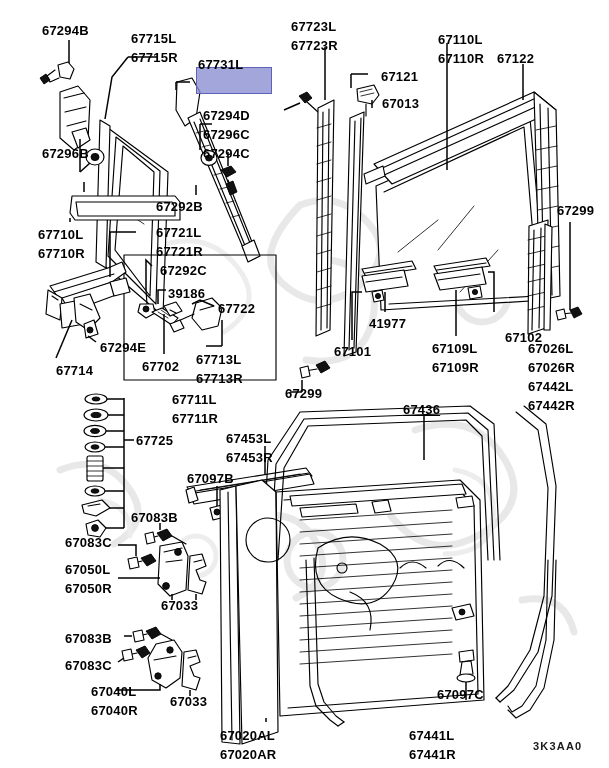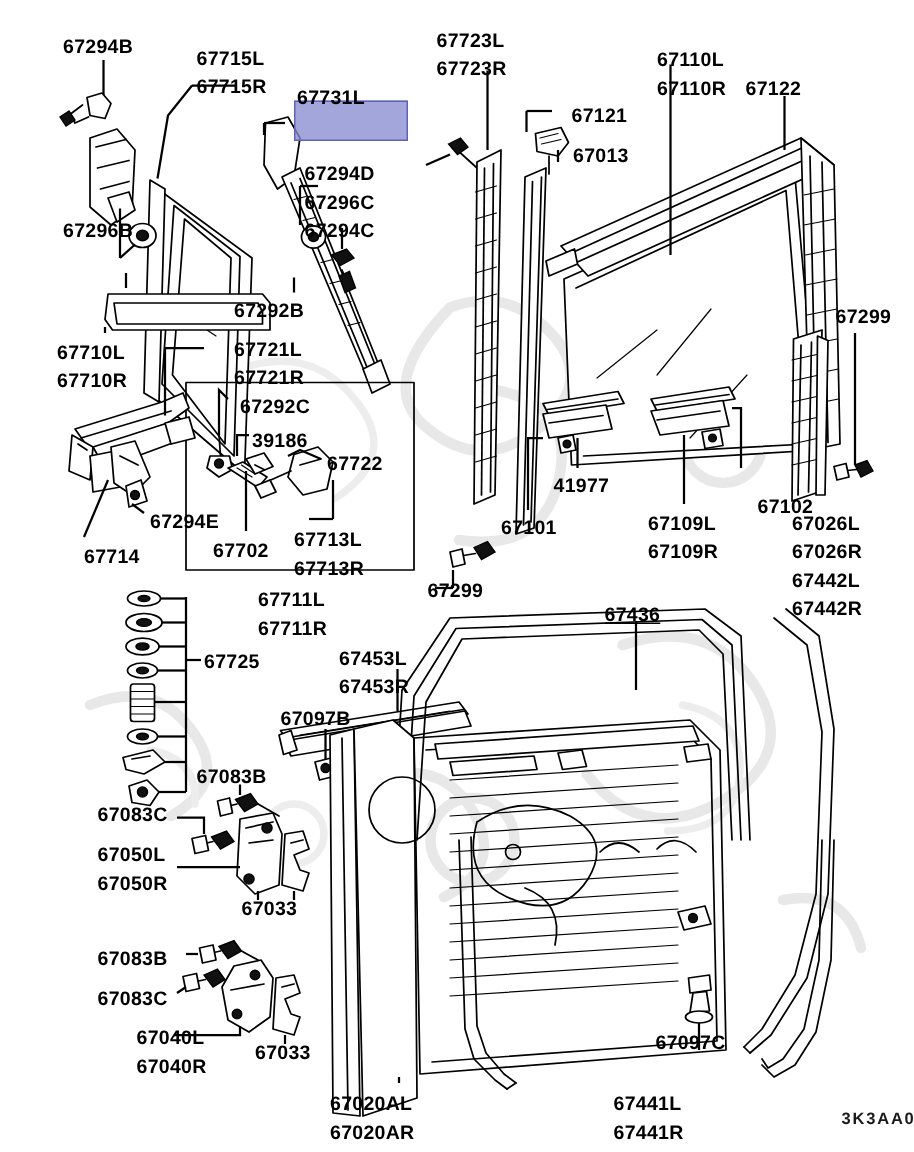--- a/index.html
+++ b/index.html
@@ -651,15 +651,15 @@
       </div>
       <div class="lbl" style="left: 437px; top: 686px;">
         <div>67097C</div>
       </div>
       <div class="lbl two" style="left: 409px; top: 726px;">
         <div>67441L</div>
         <div>67441R</div>
       </div>
     </div>
 
-  <div id="watermark-code" style="left: 533px; top: 740px; margin-left: 28px;">3K3AA0</div>
+  <div id="watermark-code" style="left: 533px; top: 740px;">3K3AA0</div>
 
 </div>
 
 </body></html>

